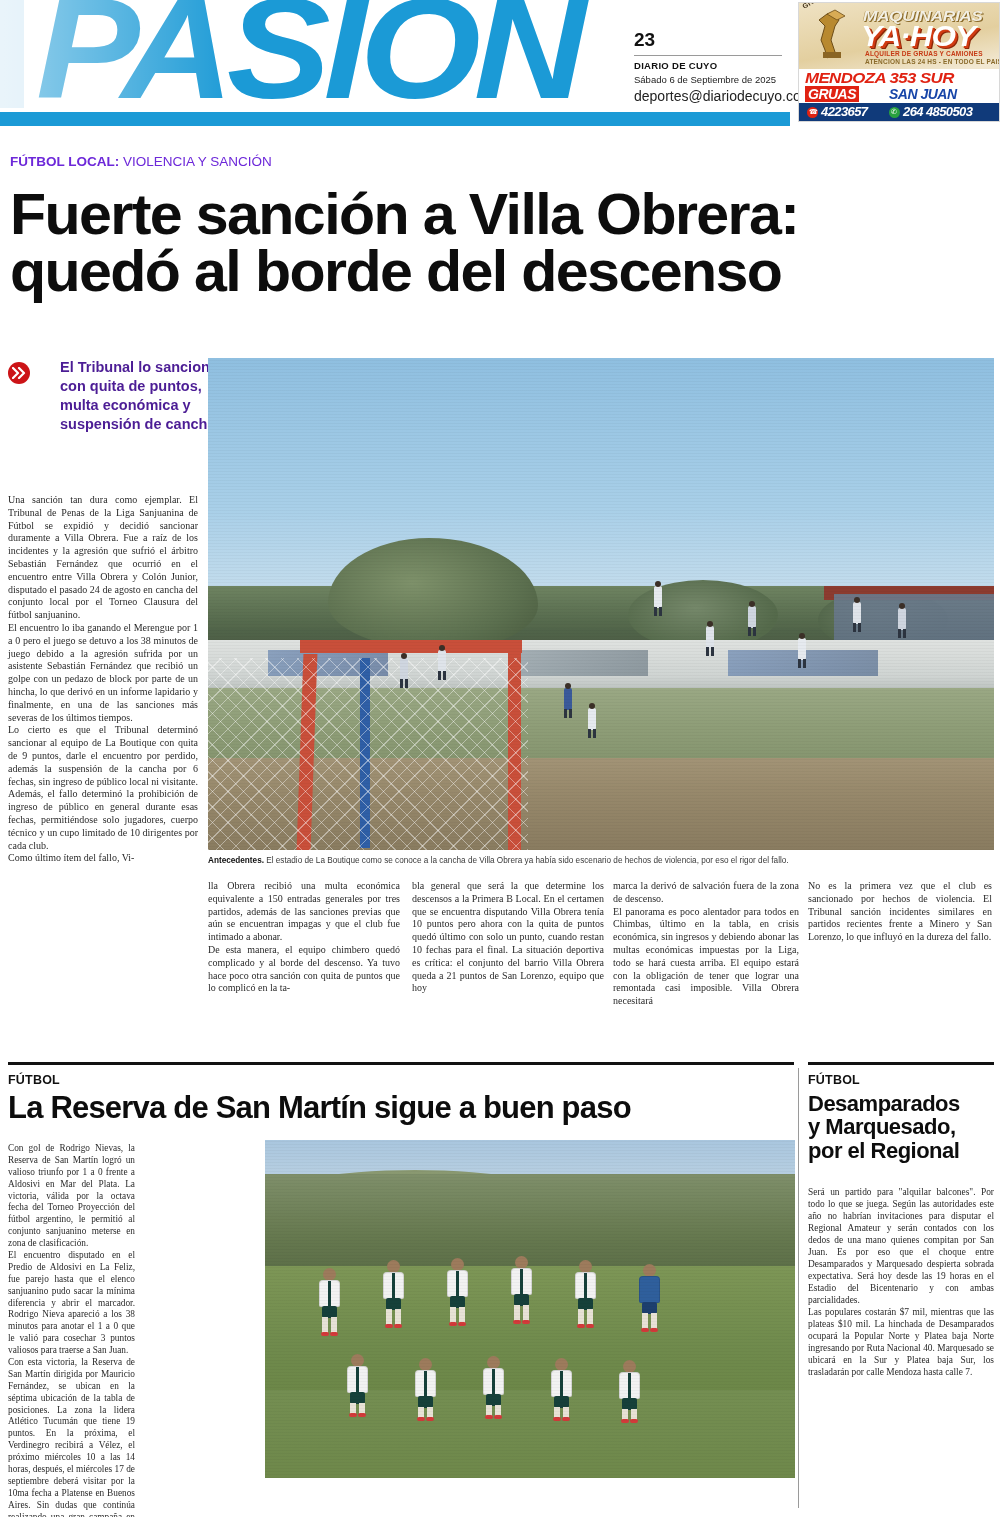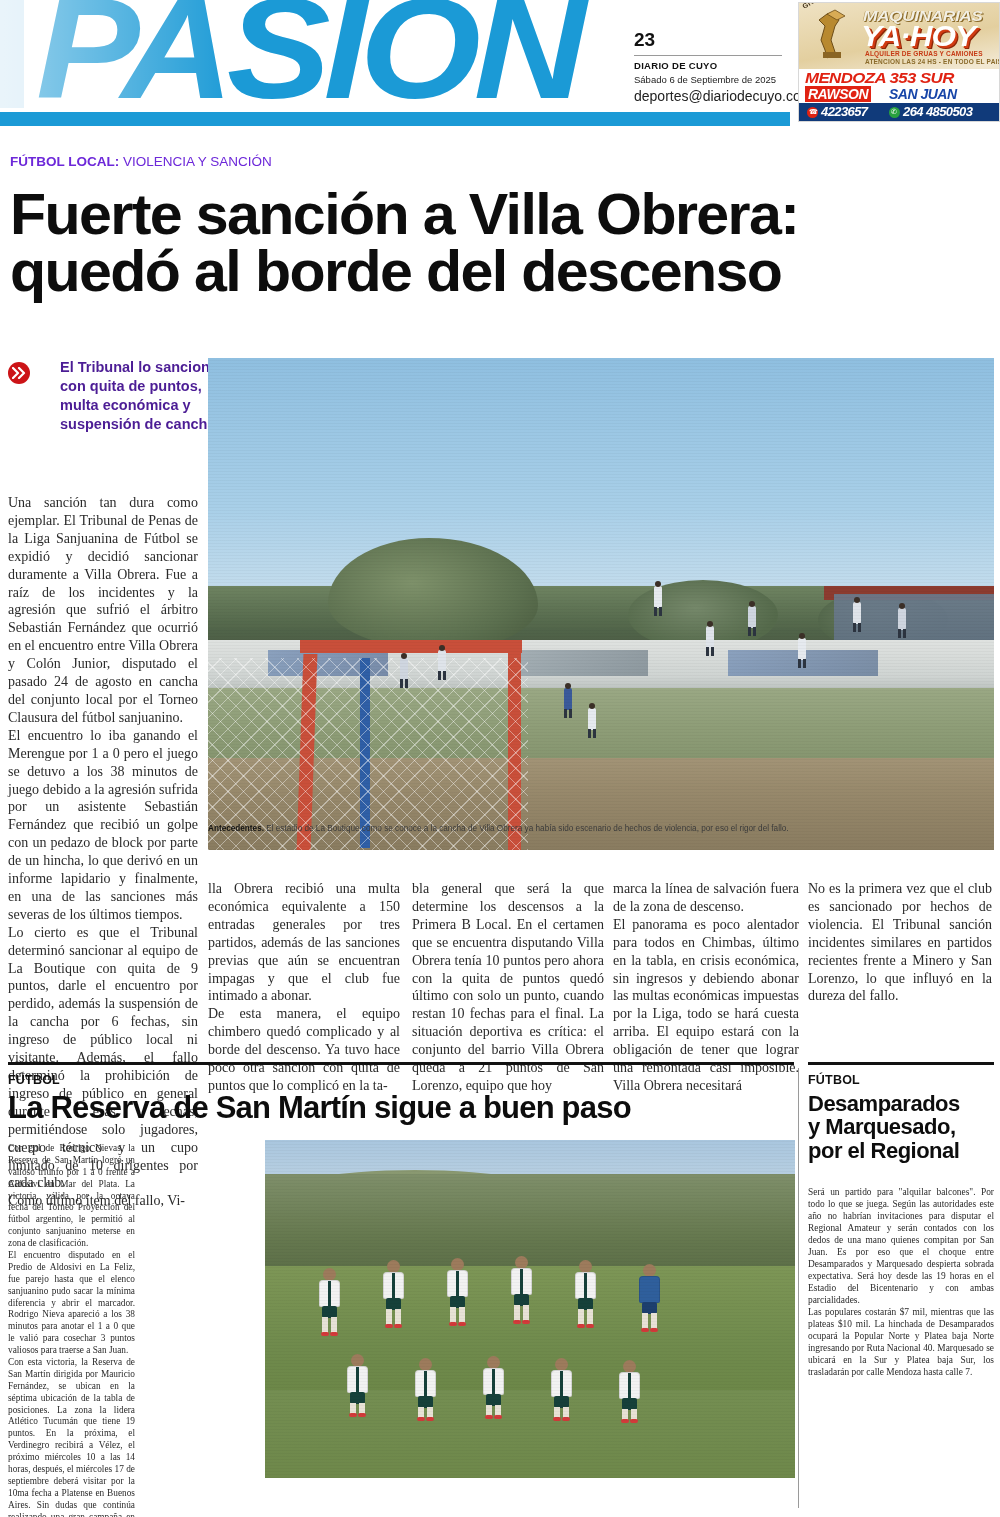--- a/index.html
+++ b/index.html
@@ -74,21 +74,21 @@
      font-weight:bold;font-size:58px;line-height:.95;letter-spacing:-1.6px;color:#0d0d0d;
      transform:scaleX(1.02);transform-origin:left top;}
   .headline div{margin-bottom:2px;}
 
   
   .bullet{position:absolute;left:8px;top:362px;width:22px;height:22px;border-radius:50%;background:#cc1417;}
   .bullet svg{position:absolute;left:4px;top:5px;}
   .lead{position:absolute;left:38px;top:358px;width:160px;font-size:14.5px;line-height:1.3;font-weight:bold;color:#4c1d95;margin-left:22px;}
 
   
-  .col{position:absolute;font-family:"Liberation Serif",serif;font-size:14px;line-height:1.28;
+  .col{position:absolute;font-family:"Liberation Serif",serif;font-size:10px;line-height:1.28;
        text-align:justify;color:#2a2a2a;}
   .col p{margin:0;text-indent:0;}
   #c1{left:8px;top:494px;width:190px;}
   #c2{left:208px;top:880px;width:192px;}
   #c3{left:412px;top:880px;width:192px;}
   #c4{left:613px;top:880px;width:186px;}
   #c5{left:808px;top:880px;width:184px;}
 
   
   .photo-main{position:absolute;left:208px;top:358px;width:786px;height:492px;overflow:hidden;background:#8fb3d6;}
@@ -120,21 +120,21 @@
   .bldg{position:absolute;right:0;top:236px;width:160px;height:130px;
        background:linear-gradient(to bottom,#6b7b8d 0%,#56677a 100%);opacity:.9;}
   .bldg-roof{position:absolute;right:0;top:228px;width:170px;height:14px;background:#8c3b2f;}
   .p{position:absolute;width:8px;height:22px;border-radius:2px;}
   .p-head{position:absolute;left:1px;top:-5px;width:6px;height:6px;border-radius:50%;background:#3b2f27;}
   .p-leg{position:absolute;top:21px;width:3px;height:9px;background:#2c3440;}
   .photo-grain{position:absolute;left:0;top:0;width:786px;height:492px;
        background:repeating-linear-gradient(0deg,rgba(0,0,0,.03) 0 1px,rgba(255,255,255,0) 1px 3px);}
   .cap{position:absolute;font-family:"Liberation Sans",sans-serif;font-size:8.2px;line-height:1.25;color:#3a3a3a;}
   .cap b{color:#111;}
-  #cap-main{left:208px;top:824px;width:786px;}
+  #cap-main{left:208px;top:856px;width:786px;}
 
   
   .rule-thick{position:absolute;background:#111;}
 
   
   .sec2-kicker{position:absolute;left:8px;top:1073px;font-size:12.5px;font-weight:bold;color:#111;letter-spacing:.2px;}
   .sec2-head{position:absolute;left:8px;top:1092px;width:770px;font-size:31px;font-weight:bold;
        line-height:1.02;letter-spacing:-.8px;color:#0d0d0d;}
   #c6{left:8px;top:1143px;width:127px;font-size:9.3px;}
   .photo-team{position:absolute;left:265px;top:1140px;width:530px;height:338px;overflow:hidden;background:#6f8a55;}
@@ -200,21 +200,21 @@
       <div class="ad-arc">Grúas y Maquinarias</div>
       <div class="ad-maq">MAQUINARIAS</div>
       <div class="ad-yahoy">YA·HOY</div>
       <div class="ad-sub1">ALQUILER DE GRUAS Y CAMIONES</div>
       <div class="ad-sub2">ATENCION LAS 24 HS - EN TODO EL PAIS</div>
     </div>
     <div class="ad-addr">
       <span>MENDOZA 353 SUR</span>
     </div>
     <div class="ad-city">
-      <span class="ad-rawson">RAWSON</span>
+      <span class="ad-rawson">GRUAS</span>
       <span class="ad-sanjuan">SAN JUAN</span>
     </div>
     <div class="ad-phones">
       <span class="ad-dot ad-dot1">
           <span>☎</span>
         </span>
       <span class="ad-ph ad-ph1">4223657</span>
       <span class="ad-dot ad-dot2">
           <span>✆</span>
         </span>
@@ -324,21 +324,21 @@
       <p>Como último ítem del fallo, Vi-</p>
     </div>
   <div class="col" id="c2">
       <p>lla Obrera recibió una multa económica equivalente a 150 entradas generales por tres partidos, además de las sanciones previas que aún se encuentran impagas y que el club fue intimado a abonar.</p>
       <p>De esta manera, el equipo chimbero quedó complicado y al borde del descenso. Ya tuvo hace poco otra sanción con quita de puntos que lo complicó en la ta-</p>
     </div>
   <div class="col" id="c3">
       <p>bla general que será la que determine los descensos a la Primera B Local. En el certamen que se encuentra disputando Villa Obrera tenía 10 puntos pero ahora con la quita de puntos quedó último con solo un punto, cuando restan 10 fechas para el final. La situación deportiva es crítica: el conjunto del barrio Villa Obrera queda a 21 puntos de San Lorenzo, equipo que hoy</p>
     </div>
   <div class="col" id="c4">
-      <p>marca la línea de salvación fuera de la zona de descenso.</p>
+      <p>marca la derivó de salvación fuera de la zona de descenso.</p>
       <p>El panorama es poco alentador para todos en Chimbas, último en la tabla, en crisis económica, sin ingresos y debiendo abonar las multas económicas impuestas por la Liga, todo se hará cuesta arriba. El equipo estará con la obligación de tener que lograr una remontada casi imposible. Villa Obrera necesitará</p>
     </div>
   <div class="col" id="c5">
       <p>No es la primera vez que el club es sancionado por hechos de violencia. El Tribunal sanción incidentes similares en partidos recientes frente a Minero y San Lorenzo, lo que influyó en la dureza del fallo.</p>
     </div>
 
   <div class="rule-thick" style="left:8px;top:1062px;width:786px;height:3px;"></div>
   <div class="rule-thick" style="left:808px;top:1062px;width:186px;height:3px;"></div>
   <div class="sb-divider"></div>
 

